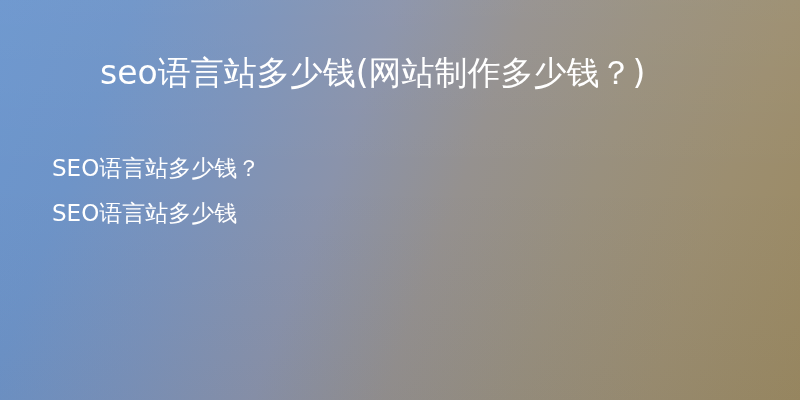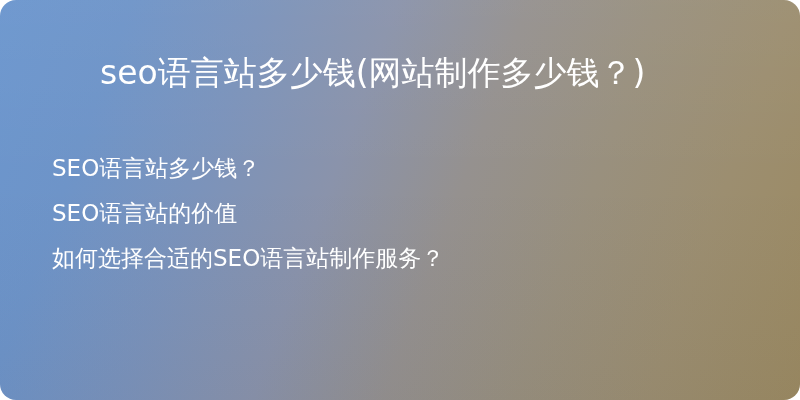--- a/index.html
+++ b/index.html
@@ -21,21 +21,20 @@
       linear-gradient(110deg,
         #6b96ce 0%,
         #6e94c8 14%,
         #7b93bb 28%,
         #8a93ab 42%,
         #95918f 56%,
         #99907e 70%,
         #9c8e70 84%,
         #9c8a61 100%);
     overflow: hidden;
-    border-radius: 16px;
   }
   
   #page::after {
     content: "";
     position: absolute;
     inset: 0;
     background: linear-gradient(180deg, rgba(255,255,255,0.035) 0%, rgba(255,255,255,0.0) 45%, rgba(20,30,60,0.045) 100%);
     pointer-events: none;
   }
   #content {
@@ -79,18 +78,17 @@
 </head>
 <body>
 
 <div id="page">
   <div id="content">
 
     <h1 class="title">seo语言站多少钱(网站制作多少钱？)</h1>
 
     <ul class="body-list">
       <li class="body-line">SEO语言站多少钱？</li>
-      <li class="body-line">SEO语言站的价值</li>
-      <li class="body-line">如何选择合适的SEO语言站制作服务？</li>
+      <li class="body-line">SEO语言站多少钱</li>
     </ul>
 
   </div>
 </div>
 
 </body></html>

